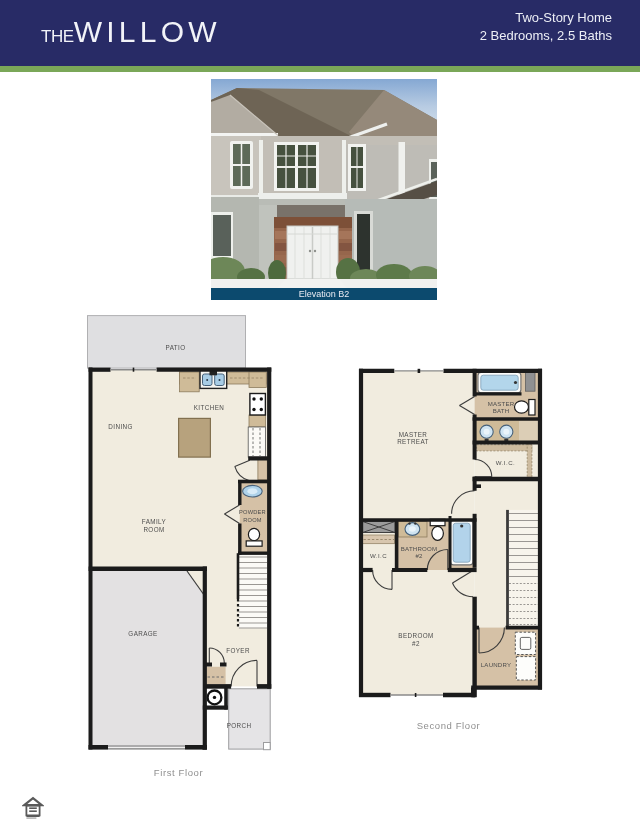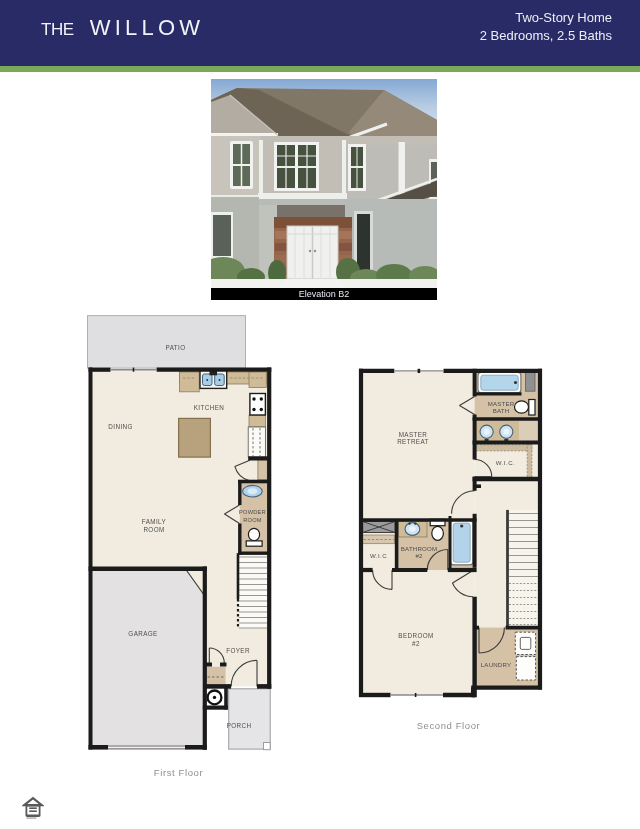--- a/index.html
+++ b/index.html
@@ -7,21 +7,21 @@
        font-family:"Liberation Sans", sans-serif;}
   .abs{position:absolute;}
   svg text{font-family:"Liberation Sans", sans-serif;}
 </style>
 </head>
 <body>
 
 <div class="abs" style="left:0;top:0;width:640px;height:66px;background:#282b66;"></div>
 
 <div class="abs" style="left:41px;top:15px;color:#f2f3f8;white-space:nowrap;">
-  <span style="font-size:17px;letter-spacing:-0.4px;margin-top:40px;">THE</span><span style="font-size:22px;letter-spacing:4.2px;margin-left:16px;">WILLOW</span>
+  <span style="font-size:17px;letter-spacing:-0.4px;margin-top:40px;">THE</span><span style="font-size:30px;letter-spacing:4.2px;margin-left:0;">WILLOW</span>
 </div>
 
 <div class="abs" style="right:28px;top:9px;color:#edeff6;font-size:13px;line-height:18px;text-align:right;">Two-Story Home<br>2 Bedrooms, 2.5 Baths</div>
 
 <div class="abs" style="left:0;top:66px;width:640px;height:6px;background:#7aa758;"></div>
 
 <svg class="abs" style="left:211px;top:79px;" width="226" height="209" viewBox="0 0 226 209">
   <defs>
     <linearGradient id="sky" x1="0" y1="0" x2="0" y2="1">
       <stop offset="0" stop-color="#85a8d3"></stop>
@@ -138,21 +138,21 @@
     <ellipse cx="137" cy="193" rx="12" ry="14" fill="#567244"></ellipse>
     <ellipse cx="155" cy="199" rx="16" ry="9" fill="#6d8758"></ellipse>
     <ellipse cx="183" cy="196" rx="18" ry="11" fill="#5d7a4a"></ellipse>
     <ellipse cx="214" cy="197" rx="16" ry="10" fill="#6d8758"></ellipse>
   </g>
 
   <rect x="0" y="200" width="226" height="9" fill="#f1f1ef"></rect>
   <polygon points="74,200 129,200 136,209 66,209" fill="#f3f3f1"></polygon>
 </svg>
 
-<div class="abs" style="left:211px;top:287.5px;width:226px;height:12px;background:#000000;color:#e8eaf2;font-size:9px;text-align:center;line-height:12px;">Elevation B2</div>
+<div class="abs" style="left:211px;top:287.5px;width:226px;height:12px;background:#0c4a6e;color:#e8eaf2;font-size:9px;text-align:center;line-height:12px;">Elevation B2</div>
 
 <svg class="abs" style="left:80px;top:300px;" width="200" height="490" viewBox="80 300 200 490">
 
   <rect x="87.5" y="315.6" width="158" height="52.5" fill="#dfdfe1" stroke="#b0b0b2" stroke-width="1"></rect>
 
   <text x="175.5" y="350" font-size="6.3" fill="#4d4d4d" text-anchor="middle" letter-spacing="0.4">PATIO</text>
 
   <rect x="90.5" y="369.7" width="178.7" height="316.7" fill="#f1ecdf"></rect>
 
   <rect x="90.5" y="568.7" width="114.3" height="178.8" fill="#e3e1e2"></rect>

